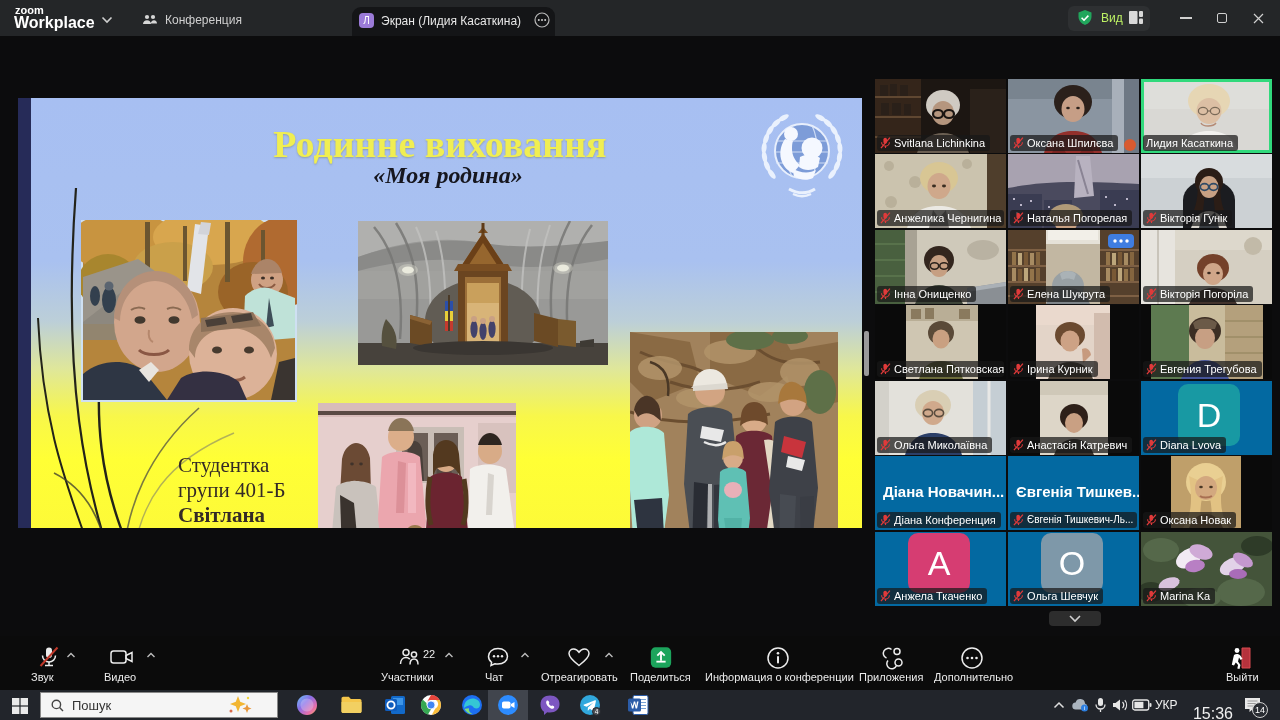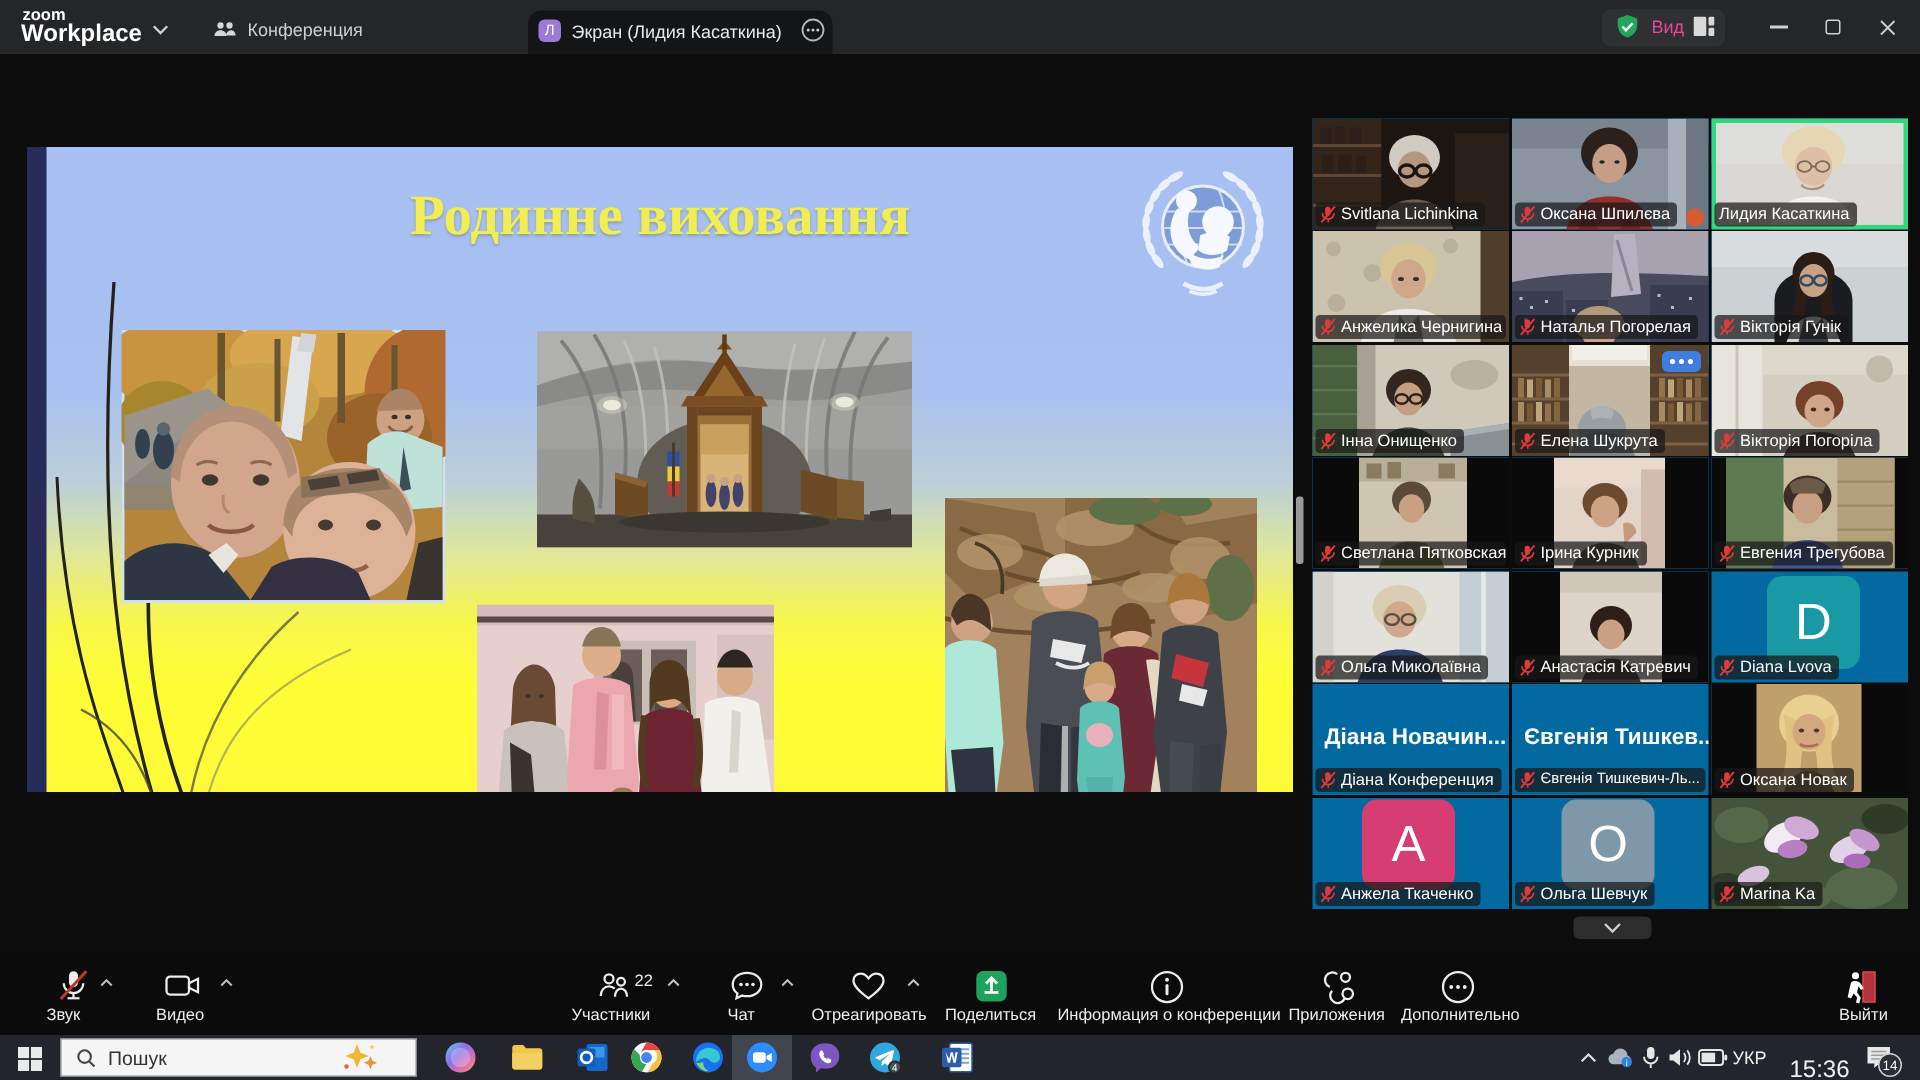--- a/index.html
+++ b/index.html
@@ -40,21 +40,21 @@
         <circle cx="4.8" cy="8" r="1"></circle>
         <circle cx="8" cy="8" r="1"></circle>
         <circle cx="11.2" cy="8" r="1"></circle>
       </g>
     </svg>
  <div class="abs" style="left:1068px;top:6px;width:82px;height:25px;background:#2e3032;border-radius:6px"></div>
  <svg class="abs" style="left:1076px;top:9px" width="18" height="18" viewBox="0 0 18 18">
       <path d="M9 1l6.5 2.4v4.2c0 4-2.7 7.2-6.5 8.4-3.8-1.2-6.5-4.4-6.5-8.4V3.4z" fill="#21a65c"></path>
       <path d="M5.6 8.8l2.4 2.4 4.4-4.6" stroke="#fff" stroke-width="1.6" fill="none"></path>
     </svg>
- <div class="abs" style="left:1101px;top:11px;color:#ec4899;font-size:12px">Вид</div>
+ <div class="abs" style="left:1101px;top:11px;color:#bef264;font-size:12px">Вид</div>
  <svg class="abs" style="left:1129px;top:11px" width="14" height="14" viewBox="0 0 14 14">
       <g fill="#d9d9d9">
         <rect x="0" y="0" width="8.5" height="13" rx="1"></rect>
         <rect x="10" y="0" width="4" height="6" rx="1"></rect>
         <rect x="10" y="7.5" width="4" height="5.5" rx="1"></rect>
       </g>
     </svg>
  <div class="abs" style="left:1180px;top:17px;width:12px;height:1.5px;background:#d0d0d0"></div>
  <div class="abs" style="left:1217px;top:13px;width:10px;height:10px;border:1.2px solid #d0d0d0;border-radius:2px"></div>
  <svg class="abs" style="left:1253px;top:13px" width="11" height="11" viewBox="0 0 11 11">
@@ -68,20 +68,21 @@
  <svg class="abs" style="left:6px;top:60px" width="230" height="425" viewBox="0 0 230 425" fill="none">
   <path d="M95 425 C 60 330, 38 220, 52 30" stroke="#23231a" stroke-width="2.2"></path>
   <path d="M120 425 C 80 340, 55 260, 95 95" stroke="#23231a" stroke-width="2.4"></path>
   <path d="M75 425 C 60 360, 20 300, 14 160" stroke="#23231a" stroke-width="2"></path>
   <path d="M100 425 C 95 350, 130 290, 175 250" stroke="#5a5a42" stroke-width="1.6" opacity=".8"></path>
   <path d="M88 425 C 82 360, 60 330, 30 315" stroke="#44442e" stroke-width="1.6" opacity=".8"></path>
   <path d="M108 425 C 108 340, 150 300, 210 275" stroke="#8a8a66" stroke-width="1.4" opacity=".65"></path>
   <path d="M60 425 C 50 395, 28 380, 8 375" stroke="#33331f" stroke-width="1.5" opacity=".8"></path>
  </svg>
  <div class="abs" style="left:0;top:24px;width:844px;text-align:center;font-family:'Liberation Serif',serif;font-weight:bold;font-size:38px;color:#f0ee52;text-shadow:0 1px 2px rgba(90,90,40,.35)">Родинне виховання</div>
+ <div class="abs" style="left:0;top:64px;width:860px;text-align:center;font-family:'Liberation Serif',serif;font-weight:bold;font-style:italic;font-size:24px;color:#16161e">«Моя родина»</div>
  <svg class="abs" style="left:737px;top:10px" width="95" height="92" viewBox="0 0 95 92">
  <circle cx="47" cy="43" r="27" fill="#7d9cd8"></circle>
  <circle cx="47" cy="43" r="27" fill="none" stroke="#e8effc" stroke-width="2"></circle>
  <g stroke="#dde8fa" stroke-width="1.2" fill="none" opacity=".85">
           <path d="M21 33h52M20 44h54M21 55h52"></path>
           <path d="M37 17.5c-7 15-7 37 0 51M57 17.5c7 15 7 37 0 51"></path>
         </g>
  <g fill="#f5f8ff">
  <circle cx="36" cy="26" r="7"></circle>
  <path d="M30 31c-5 7-6 16-3 23 2 5 6 9 11 11l7-8c-5-4-8-10-8-16 0-3 0-5 1-8z"></path>
@@ -332,20 +333,21 @@
           <circle cx="24" cy="152" r="7" fill="#f2ecdc"></circle>
           <circle cx="40" cy="148" r="7" fill="#eecfa8"></circle>
           <circle cx="52" cy="156" r="6" fill="#e8b8be"></circle>
           <circle cx="32" cy="166" r="7" fill="#d89aa4"></circle>
           <circle cx="46" cy="166" r="6" fill="#f0e4d4"></circle>
           <circle cx="16" cy="162" r="6" fill="#e2d4c0"></circle>
           <circle cx="58" cy="166" r="5" fill="#c9707e"></circle>
         </g>
  <path d="M60 150c6-2 10 0 12 6l-2 20-10 2z" fill="#4a5a3a"></path>
 </svg>
+<div class="abs" style="left:160px;top:355px;font-family:'Liberation Serif',serif;font-size:21px;line-height:25px;color:#342a26">Студентка<br>групи 401-Б<br><b>Світлана<br>Луца</b></div>
 <div class="abs" style="left:-9px;top:466px;width:26px;height:26px;border-radius:50%;background:rgba(40,40,40,.55);border:1.5px solid rgba(255,255,255,.8)"></div>
 <svg class="abs" style="left:1px;top:473px" width="8" height="12" viewBox="0 0 8 12">
         <path d="M7 1L1 6l6 5z" fill="#fff"></path>
       </svg>
 <div class="abs" style="left:22px;top:468px;width:21px;height:21px;border-radius:50%;border:1.5px solid rgba(255,255,255,.25);background:rgba(255,255,210,.07)"></div>
 <div class="abs" style="left:44px;top:468px;width:21px;height:21px;border-radius:50%;border:1.5px solid rgba(255,255,255,.25);background:rgba(255,255,210,.07)"></div>
 <div class="abs" style="left:66px;top:468px;width:21px;height:21px;border-radius:50%;border:1.5px solid rgba(255,255,255,.25);background:rgba(255,255,210,.07)"></div>
 <div class="abs" style="left:88px;top:468px;width:21px;height:21px;border-radius:50%;border:1.5px solid rgba(255,255,255,.25);background:rgba(255,255,210,.07)"></div>
 <div class="abs" style="left:110px;top:468px;width:21px;height:21px;border-radius:50%;border:1.5px solid rgba(255,255,255,.25);background:rgba(255,255,210,.07)"></div>
 <div class="abs" style="left:130px;top:468px;width:21px;height:21px;border-radius:50%;border:1.5px solid rgba(255,255,255,.25);background:rgba(255,255,210,.07)"></div>

